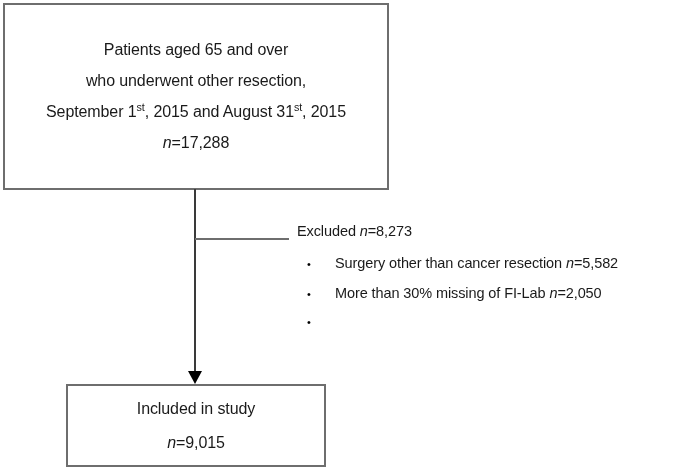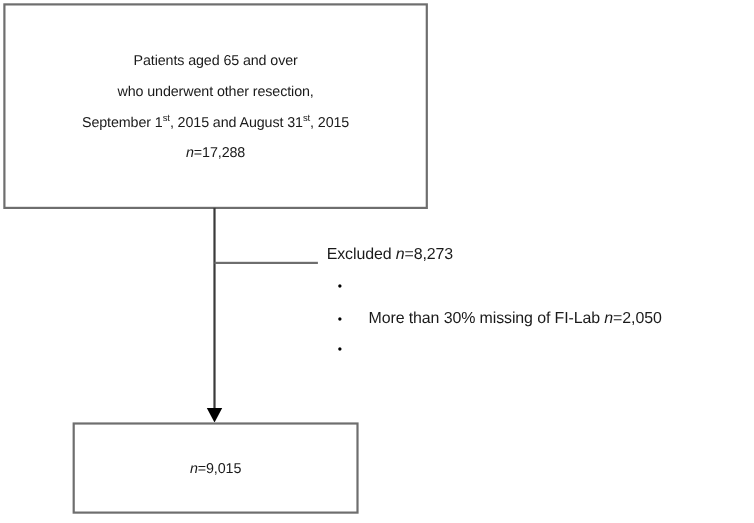--- a/index.html
+++ b/index.html
@@ -36,21 +36,21 @@
     width: 386px;
     height: 187px;
   }
   #box-included {
     left: 66px;
     top: 384px;
     width: 260px;
     height: 83px;
   }
   .node-line {
-    font-size: 13px;
+    font-size: 16px;
     line-height: 1;
     white-space: nowrap;
     text-align: center;
     letter-spacing: -0.1px;
   }
   #box-enrolled .node-line { margin: 7.5px 0; }
   #box-included .node-line { margin: 9px 0; }
   .node-line sup {
     font-size: 0.67em;
     vertical-align: super;
@@ -140,29 +140,31 @@
 
   <div class="conn-vline" id="vline-main"></div>
   <div id="hline-branch"></div>
   <div id="arrowhead-included"></div>
 
   <div id="exclusion-block">
     <div id="exclusion-heading"><span>Excluded </span><span class="ital-n">n</span><span>=8,273</span></div>
 
     <div class="exclusion-item">
       <span class="bullet-glyph">•</span>
+      <span class="exclusion-text"><span>Surgery other than cancer resection </span><span class="ital-n">n</span><span>=5,582</span></span>
     </div>
 
     <div class="exclusion-item">
       <span class="bullet-glyph">•</span>
       <span class="exclusion-text"><span>More than 30% missing of FI-Lab </span><span class="ital-n">n</span><span>=2,050</span></span>
     </div>
 
     <div class="exclusion-item">
       <span class="bullet-glyph">•</span>
     </div>
   </div>
 
   <div class="node-box" id="box-included">
+    <div class="node-line">Included in study</div>
     <div class="node-line"><span class="ital-n">n</span><span>=9,015</span></div>
   </div>
 
 </div>
 
 </body></html>

